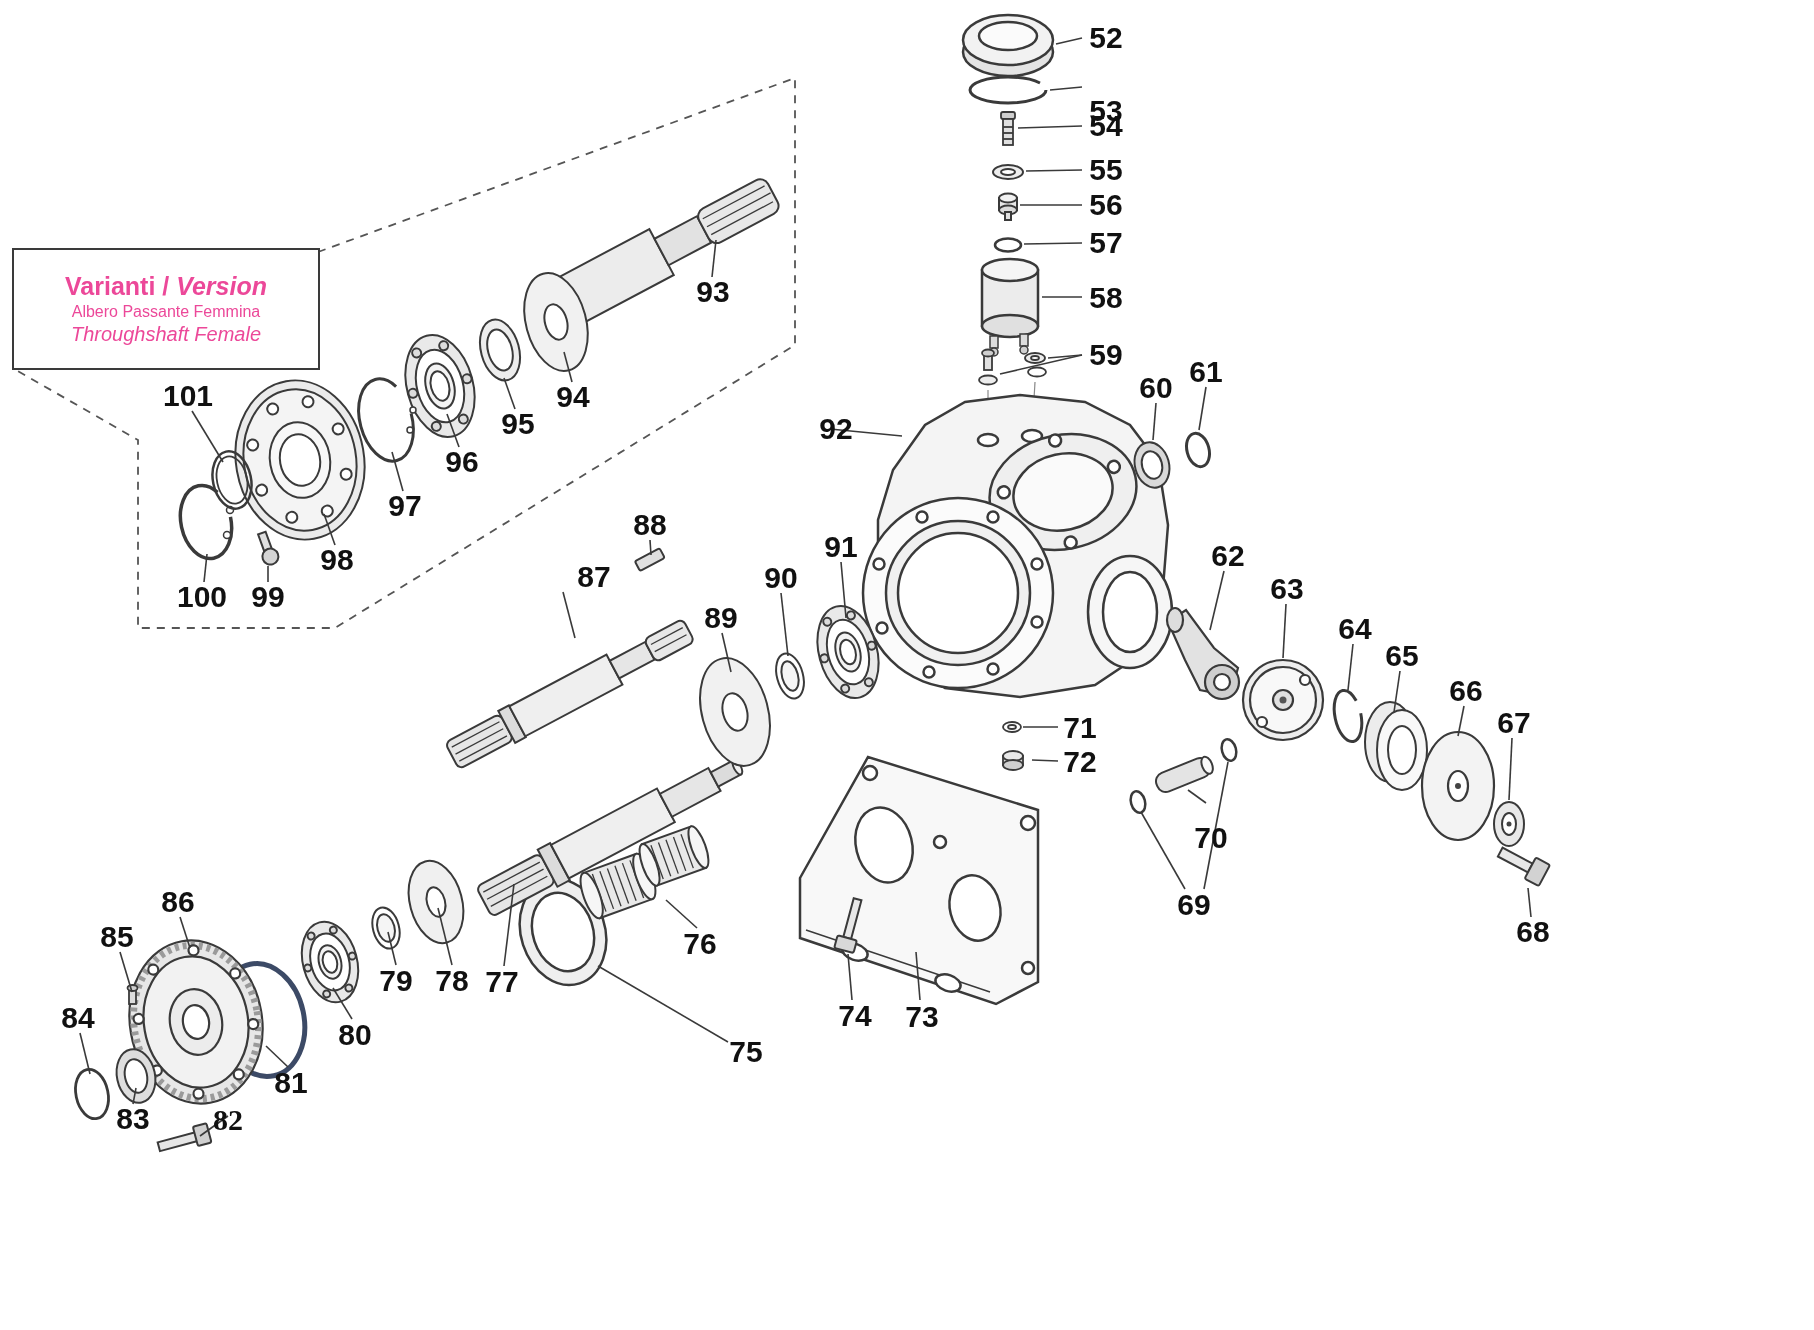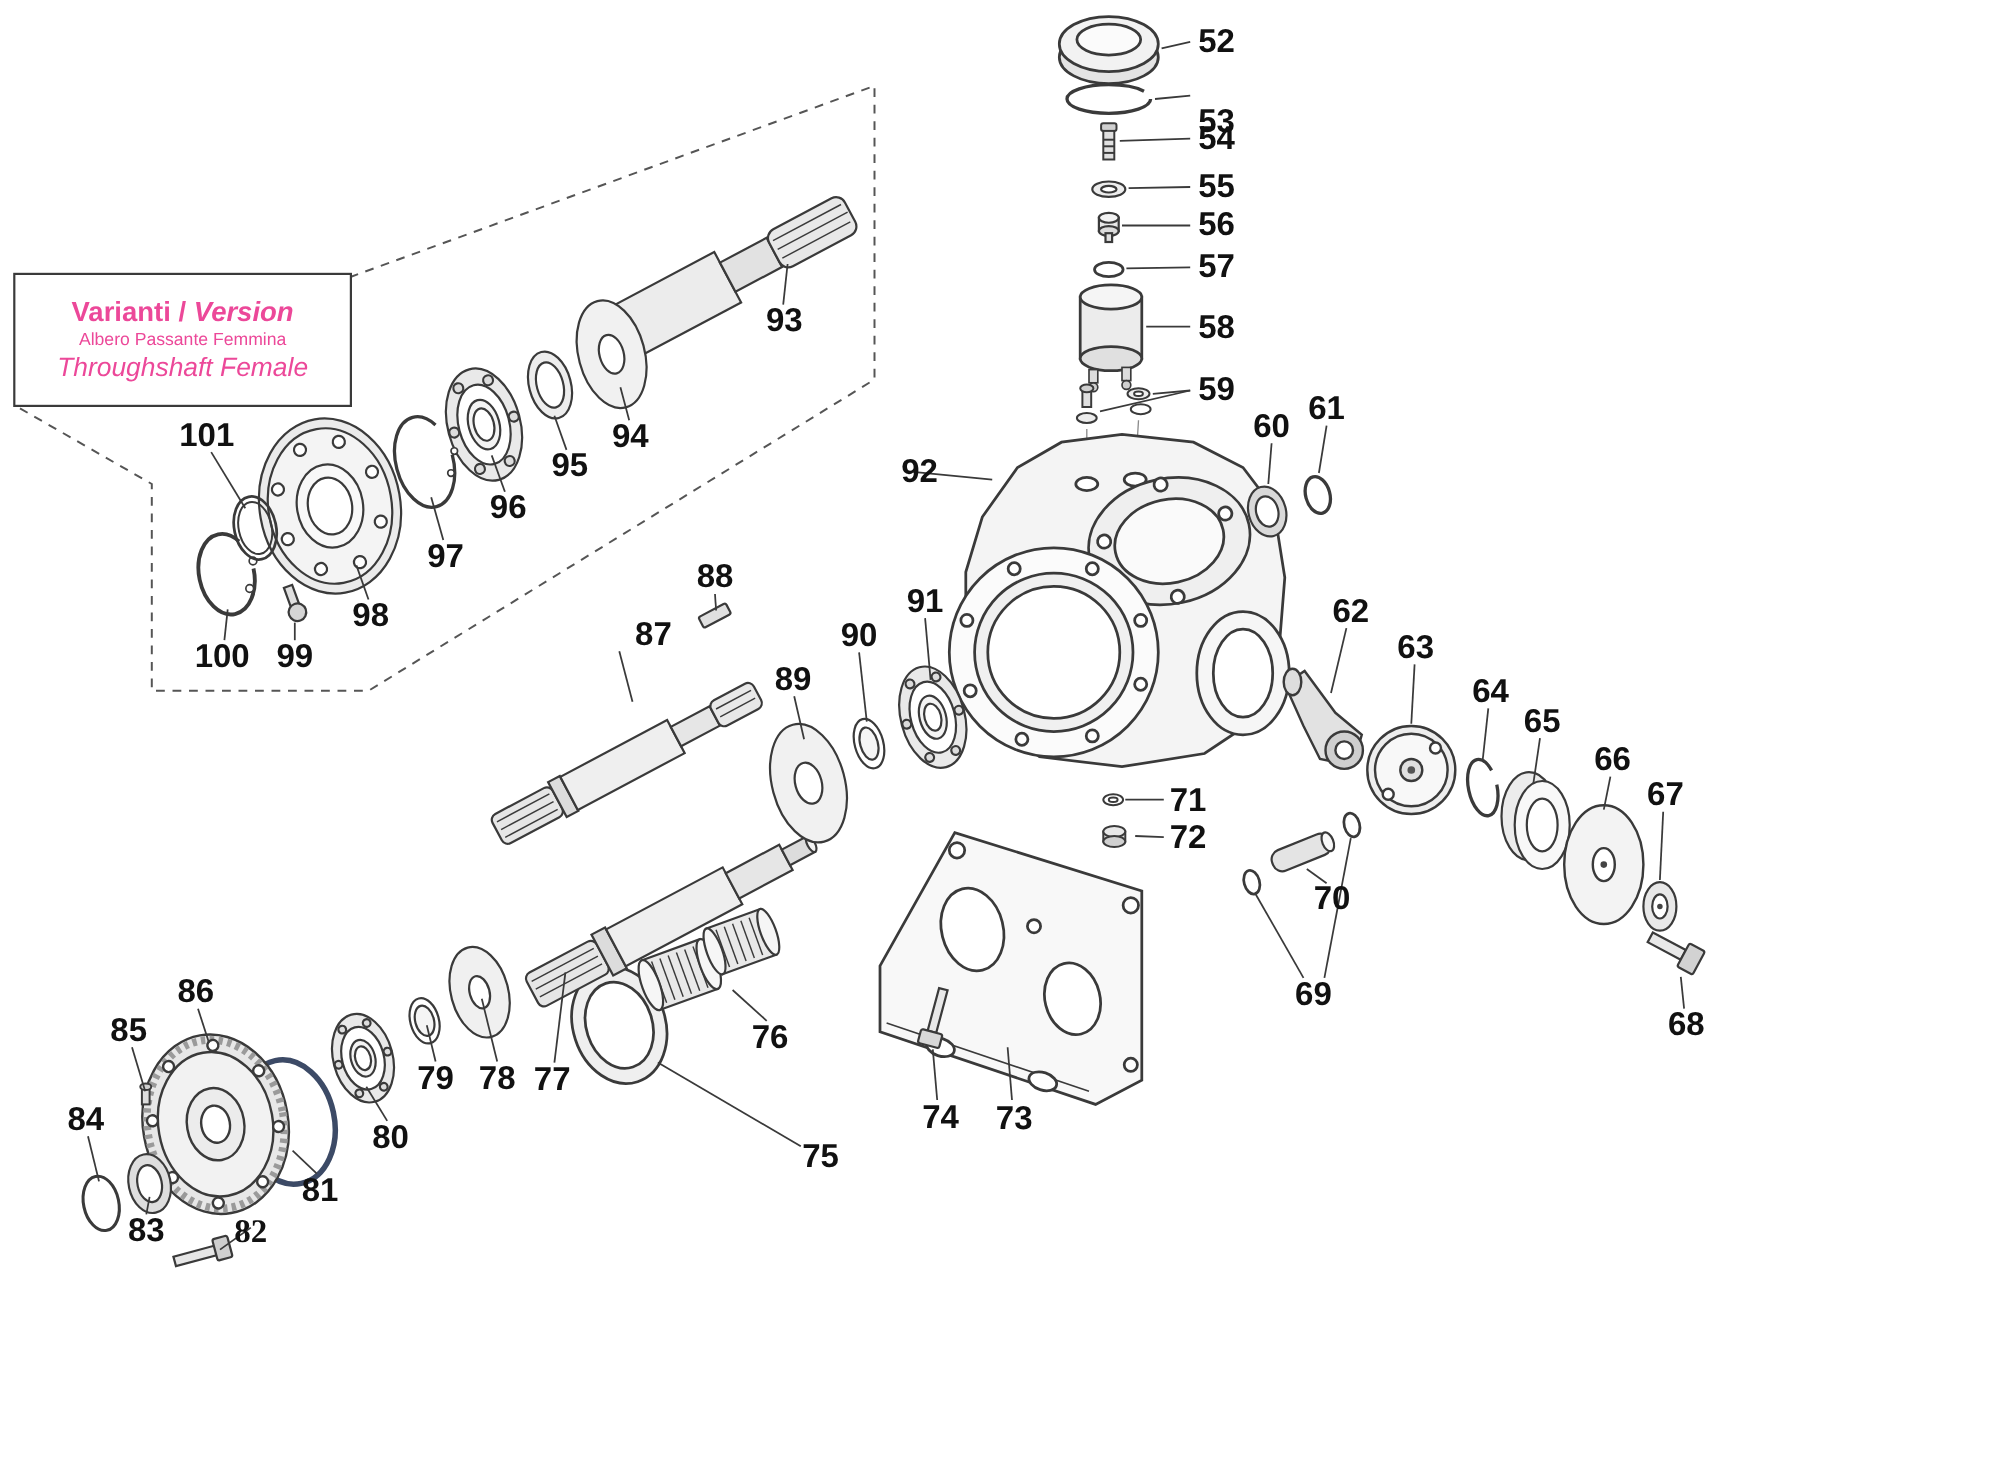--- a/index.html
+++ b/index.html
@@ -14,21 +14,21 @@
   }
   .variant-box{
     position:absolute;left:12px;top:248px;width:304px;height:118px;
     border:2px solid #3a3a3a;background:#ffffff;
     display:flex;flex-direction:column;align-items:center;justify-content:center;
     gap:2px;text-align:center;color:#ec4899;
   }
   .variant-line1{font-size:25px;font-weight:700;}
   .variant-line1 .it{font-style:italic;}
   .variant-line2{font-size:16px;}
-  .variant-line3{font-size:24px;font-style:italic;}
+  .variant-line3{font-size:20px;font-style:italic;}
 </style>
 </head>
 <body>
 
 <div class="stage">
 
   <svg width="1814" height="1330" viewBox="0 0 1814 1330">
 
     <g fill="none" stroke="#555" stroke-width="1.8" stroke-dasharray="8 7">
       <polyline points="318,252 795,78 795,345 335,628 138,628 138,440 16,370"></polyline>
@@ -464,21 +464,21 @@
       <div class="part-label" style="left: 1156px; top: 388px;">60</div>
       <div class="part-label" style="left: 1206px; top: 372px;">61</div>
       <div class="part-label" style="left: 1228px; top: 556px;">62</div>
       <div class="part-label" style="left: 1287px; top: 589px;">63</div>
       <div class="part-label" style="left: 1355px; top: 629px;">64</div>
       <div class="part-label" style="left: 1402px; top: 656px;">65</div>
       <div class="part-label" style="left: 1466px; top: 691px;">66</div>
       <div class="part-label" style="left: 1514px; top: 723px;">67</div>
       <div class="part-label" style="left: 1533px; top: 932px;">68</div>
       <div class="part-label" style="left: 1194px; top: 905px;">69</div>
-      <div class="part-label" style="left: 1211px; top: 817px;">70</div>
+      <div class="part-label" style="left: 1211px; top: 838px;">70</div>
       <div class="part-label" style="left: 1080px; top: 728px;">71</div>
       <div class="part-label" style="left: 1080px; top: 762px;">72</div>
       <div class="part-label" style="left: 922px; top: 1017px;">73</div>
       <div class="part-label" style="left: 855px; top: 1016px;">74</div>
       <div class="part-label" style="left: 746px; top: 1052px;">75</div>
       <div class="part-label" style="left: 700px; top: 944px;">76</div>
       <div class="part-label" style="left: 502px; top: 982px;">77</div>
       <div class="part-label" style="left: 452px; top: 981px;">78</div>
       <div class="part-label" style="left: 396px; top: 981px;">79</div>
       <div class="part-label" style="left: 355px; top: 1035px;">80</div>

